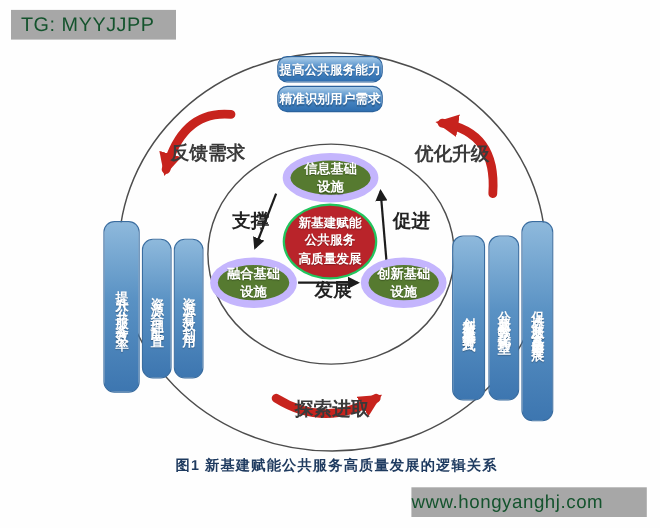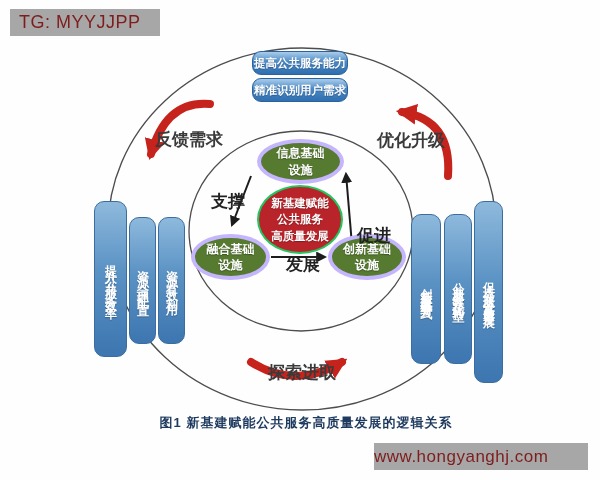--- a/index.html
+++ b/index.html
@@ -1,40 +1,40 @@
 <!DOCTYPE html>
 <html><head>
 <meta charset="utf-8">
 <style>
   html,body{margin:0;padding:0;background:#fff;}
   .stage{position:relative;width:600px;height:480px;background:#fefefe;overflow:hidden;
          font-family:"Liberation Sans","DejaVu Sans",sans-serif;}
   .layer{position:absolute;left:0;top:0;}
   
-  .wm{position:absolute;background:#a7a7a7;color:#7f1d1d;display:flex;align-items:center;
+  .wm{position:absolute;background:#a7a7a7;color:#14532d;display:flex;align-items:center;
       font-size:18px;letter-spacing:.5px;}
   .wm-top{left:10px;top:9px;width:141px;height:27px;padding-left:9px;}
   .wm-bottom{left:374px;top:443px;width:214px;height:27px;padding-left:0;font-size:17px;}
   
   .hbox{position:absolute;left:252px;width:96px;height:24px;border-radius:9px;
         background:linear-gradient(180deg,#a9cdea 0%,#4d8ac6 45%,#2f6fb0 100%);
         border:1px solid #2b629c;color:#fff;font-weight:bold;font-size:11.5px;
         display:flex;align-items:center;justify-content:center;box-sizing:border-box;
         text-shadow:0 1px 1px rgba(0,0,0,.25);}
   
   .vbox{position:absolute;border-radius:10px;box-sizing:border-box;
         background:linear-gradient(180deg,#8eb9dc 0%,#5a92c4 45%,#3d76b0 100%);
         border:1px solid #3a6da0;color:#fff;display:flex;align-items:center;justify-content:center;
         text-shadow:0 1px 1px rgba(0,0,0,.25);}
   .vbox span{writing-mode:vertical-rl;text-orientation:upright;font-weight:bold;font-size:12px;}
   
   .ellipse{position:absolute;border-radius:50%;display:flex;flex-direction:column;
            align-items:center;justify-content:center;color:#fff;font-weight:bold;
            text-align:center;box-sizing:border-box;text-shadow:0 1px 1px rgba(0,0,0,.3);}
-  .green{background:#567a30;border:4px solid #c4b5fd;font-size:12px;line-height:1.35;}
+  .green{background:#567a30;border:7px solid #c4b5fd;font-size:12px;line-height:1.35;}
   .red-ellipse{background:#b9242a;border:2px solid #22c55e;font-size:11.5px;line-height:1.4;}
   
   .lbl{position:absolute;transform:translate(-50%,-50%);font-weight:bold;color:#3a3a3a;
        font-size:17px;white-space:nowrap;}
   .edge-lbl{color:#222;}
   
   .caption{position:absolute;left:0;top:414px;width:612px;text-align:center;
            color:#1e3a5f;font-weight:bold;font-size:13px;letter-spacing:1px;}
 </style>
 </head>
@@ -100,21 +100,21 @@
     <div>设施</div>
   </div>
 
   <div class="ellipse red-ellipse" style="left:257px;top:185px;width:86px;height:69px;">
     <div>新基建赋能</div>
     <div>公共服务</div>
     <div>高质量发展</div>
   </div>
 
   <div class="lbl edge-lbl" style="left:228px;top:201px;">支撑</div>
-  <div class="lbl edge-lbl" style="left:374px;top:201px;margin-top:34px;">促进</div>
+  <div class="lbl edge-lbl" style="left:374px;top:201px;">促进</div>
   <div class="lbl edge-lbl" style="left:303px;top:264px;">发展</div>
 
   <div class="lbl" style="left:189px;top:139px;">反馈需求</div>
   <div class="lbl" style="left:411px;top:140px;">优化升级</div>
   <div class="lbl" style="left:302px;top:372px;">探索进取</div>
 
   <div class="caption">图1  新基建赋能公共服务高质量发展的逻辑关系</div>
 
   <div class="wm wm-top">TG: MYYJJPP</div>
   <div class="wm wm-bottom">www.hongyanghj.com</div>

